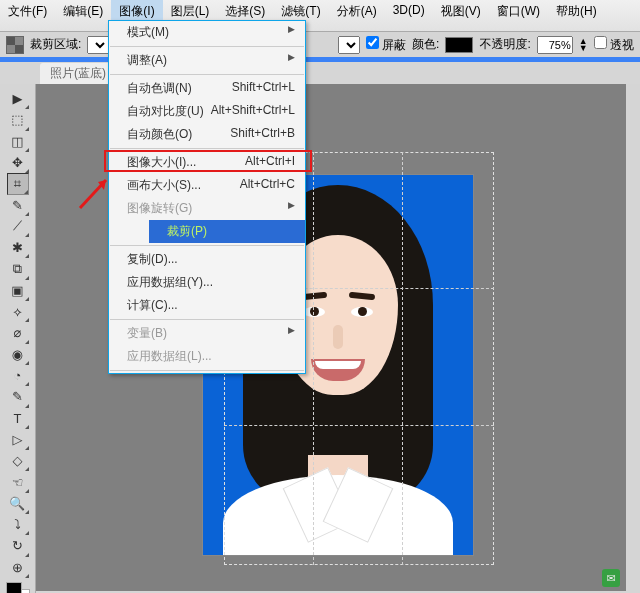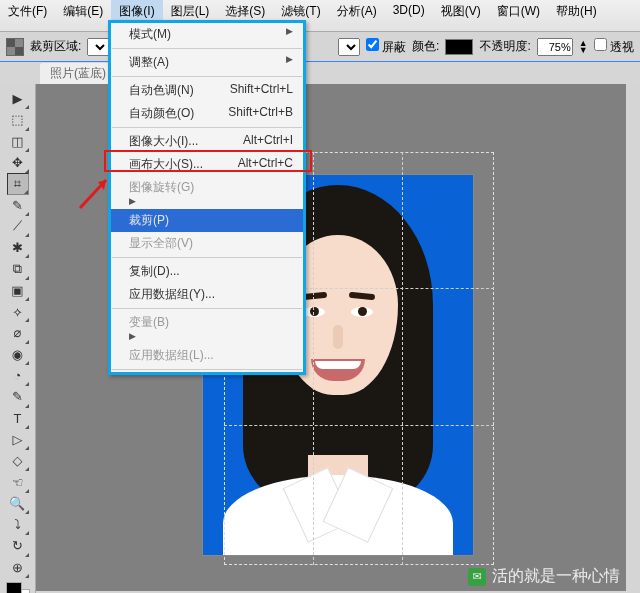--- a/index.html
+++ b/index.html
@@ -1,20 +1,20 @@
 <!DOCTYPE html>
 <html><head>
 <meta charset="utf-8">
 <style>
   * { margin: 0; padding: 0; box-sizing: border-box; font-family: "Microsoft YaHei", SimSun, sans-serif; }
   body { width: 640px; height: 593px; background: #d6d6d6; overflow: hidden; }
   .menubar { height: 32px; background: linear-gradient(#f0f0f0,#e2e2e2); border-bottom: 1px solid #aaa; display: flex; font-size: 12px; }
   .menubar .item { padding: 3px 8px; cursor: default; }
   .menubar .item.active-tab { background: #c0d9f0; }
-  .optbar { height: 30px; background: #d5d5d5; display: flex; align-items: center; font-size: 12px; padding: 0 6px; gap: 6px; border-bottom: 1px solid #3b82f6; }
+  .optbar { height: 30px; background: #d5d5d5; display: flex; align-items: center; font-size: 12px; padding: 0 6px; gap: 6px; border-bottom: 5px solid #3b82f6; }
   .optbar .crop-icon { width: 18px; height: 18px; background: conic-gradient(#888 0 25%, #555 0 50%, #888 0 75%, #555 0); border: 1px solid #666; }
   .optbar select { height: 18px; font-size: 11px; }
   .optbar input[type=text] { width: 36px; height: 18px; font-size: 11px; text-align: right; }
   .optbar .swatch { width: 28px; height: 16px; background: #000; border: 1px solid #777; }
   .tabsrow { height: 22px; display: flex; align-items: center; padding-left: 40px; font-size: 12px; color: #666; }
   .tabsrow .tab { padding: 2px 10px; background: #eee; border-radius: 3px 3px 0 0; display: flex; gap: 6px; align-items: center; }
   .tabsrow .x { color: #888; font-size: 10px; }
   .main { display: flex; height: 521px; }
   .toolbox { width: 36px; background: #d5d5d5; border-right: 1px solid #aaa; display: flex; flex-direction: column; align-items: center; padding-top: 4px; gap: 0; }
   .tool { width: 22px; height: 22px; display: flex; align-items: center; justify-content: center; font-size: 13px; color: #333; position: relative; }
@@ -38,26 +38,26 @@
   .brow.l { left: 98px; transform: rotate(-6deg); } .brow.r { left: 146px; transform: rotate(6deg); }
   .nose { position: absolute; top: 150px; left: 130px; width: 10px; height: 24px; background: rgba(200,150,120,.25); border-radius: 5px; }
   .mouth { position: absolute; top: 184px; left: 108px; width: 54px; height: 22px; background: #c96a6a; border-radius: 0 0 27px 27px; }
   .teeth { position: absolute; top: 2px; left: 4px; width: 46px; height: 8px; background: #fff; border-radius: 0 0 8px 8px; }
   .crop-overlay { position: absolute; top: 68px; left: 188px; width: 270px; height: 413px; }
   .crop-rect { position: absolute; top: 0; left: 0; right: 0; bottom: 0; border: 1px dashed #e0e0e0; }
   .guide-v { position: absolute; top: 0; bottom: 0; border-left: 1px dashed #d0d0d0; }
   .guide-h { position: absolute; left: 0; right: 0; border-top: 1px dashed #d0d0d0; }
   .scroll-v { position: absolute; right: 0; top: 0; bottom: 0; width: 14px; background: #d5d5d5; }
   .scroll-h { position: absolute; left: 0; right: 0; bottom: 0; height: 14px; background: #d5d5d5; }
-  .dropdown { position: absolute; top: 20px; left: 108px; width: 198px; background: #f4f4f4; border: 3px solid #0ea5e9; font-size: 12px; box-shadow: 2px 2px 4px rgba(0,0,0,.3); z-index: 10; }
+  .dropdown { position: absolute; top: 20px; left: 108px; width: 198px; background: #f4f4f4; border: 1px solid #0ea5e9; font-size: 12px; box-shadow: 2px 2px 4px rgba(0,0,0,.3); z-index: 10; }
   .dropdown .mi { display: flex; justify-content: space-between; padding: 3px 10px 3px 18px; color: #333; }
-  .dropdown .mi.dim { color: #999; flex-direction: column; }
+  .dropdown .mi.dim { color: #999; }
   .dropdown .mi .arrow { color: #555; font-size: 9px; }
   .dropdown hr { border: none; border-top: 1px solid #ccc; margin: 2px 1px; }
-  .dropdown .hl { background: #2a6bd4; color: #e5e5e5; }
+  .dropdown .hl { background: #2a6bd4; color: #bef264; margin-left: 40px; }
   .hl-border { position: absolute; top: 150px; left: 104px; width: 208px; height: 22px; border: 2px solid #e31a1a; pointer-events: none; z-index: 11; }
   .red-arrow { position: absolute; top: 172px; left: 76px; z-index: 12; }
   .watermark { position: absolute; bottom: 18px; right: 20px; color: #fff; font-size: 16px; display: flex; align-items: center; gap: 6px; opacity: .85; }
   .wm-ic { width: 18px; height: 18px; border-radius: 3px; background: #2aa638; display: inline-flex; align-items: center; justify-content: center; font-size: 11px; }
 </style>
 </head>
 <body>
 
 <div class="menubar" id="menubar">
     <div class="item">文件(F)</div>
@@ -150,72 +150,75 @@
       <div class="crop-rect"></div>
       <div class="guide-v" style="left:33%"></div>
       <div class="guide-v" style="left:66%"></div>
       <div class="guide-h" style="top:33%"></div>
       <div class="guide-h" style="top:66%"></div>
     </div>
     <div class="scroll-v"></div>
     <div class="scroll-h"></div>
     <div class="watermark">
       <span class="wm-ic">✉</span>
-      <span>活的就是一种心情</span>
     </div>
   </div>
 </div>
 
 <div class="dropdown" id="image-menu">
     <div class="mi">
       <span>模式(M)</span>
       <span class="arrow">▶</span>
     </div>
     <hr>
     <div class="mi">
       <span>调整(A)</span>
       <span class="arrow">▶</span>
     </div>
     <hr>
     <div class="mi">
       <span>自动色调(N)</span>
       <span>Shift+Ctrl+L</span>
     </div>
     <div class="mi">
+      <span>自动对比度(U)</span>
+      <span>Alt+Shift+Ctrl+L</span>
+    </div>
+    <div class="mi">
       <span>自动颜色(O)</span>
       <span>Shift+Ctrl+B</span>
     </div>
     <hr>
     <div class="mi">
       <span>图像大小(I)...</span>
       <span>Alt+Ctrl+I</span>
     </div>
     <div class="mi">
       <span>画布大小(S)...</span>
       <span>Alt+Ctrl+C</span>
     </div>
     <div class="mi dim">
       <span>图像旋转(G)</span>
       <span class="arrow">▶</span>
     </div>
     <div class="mi hl">
       <span>裁剪(P)</span>
       <span></span>
     </div>
-    <div class="mi dim">
-      <span>显示全部(V)</span>
-      <span></span>
-    </div>
     <hr>
     <div class="mi">
       <span>复制(D)...</span>
       <span></span>
     </div>
     <div class="mi">
       <span>应用数据组(Y)...</span>
+      <span></span>
+    </div>
+    <div class="mi">
+      <span>计算(C)...</span>
       <span></span>
     </div>
     <hr>
     <div class="mi dim">
       <span>变量(B)</span>
       <span class="arrow">▶</span>
     </div>
     <div class="mi dim">
       <span>应用数据组(L)...</span>
       <span></span>

